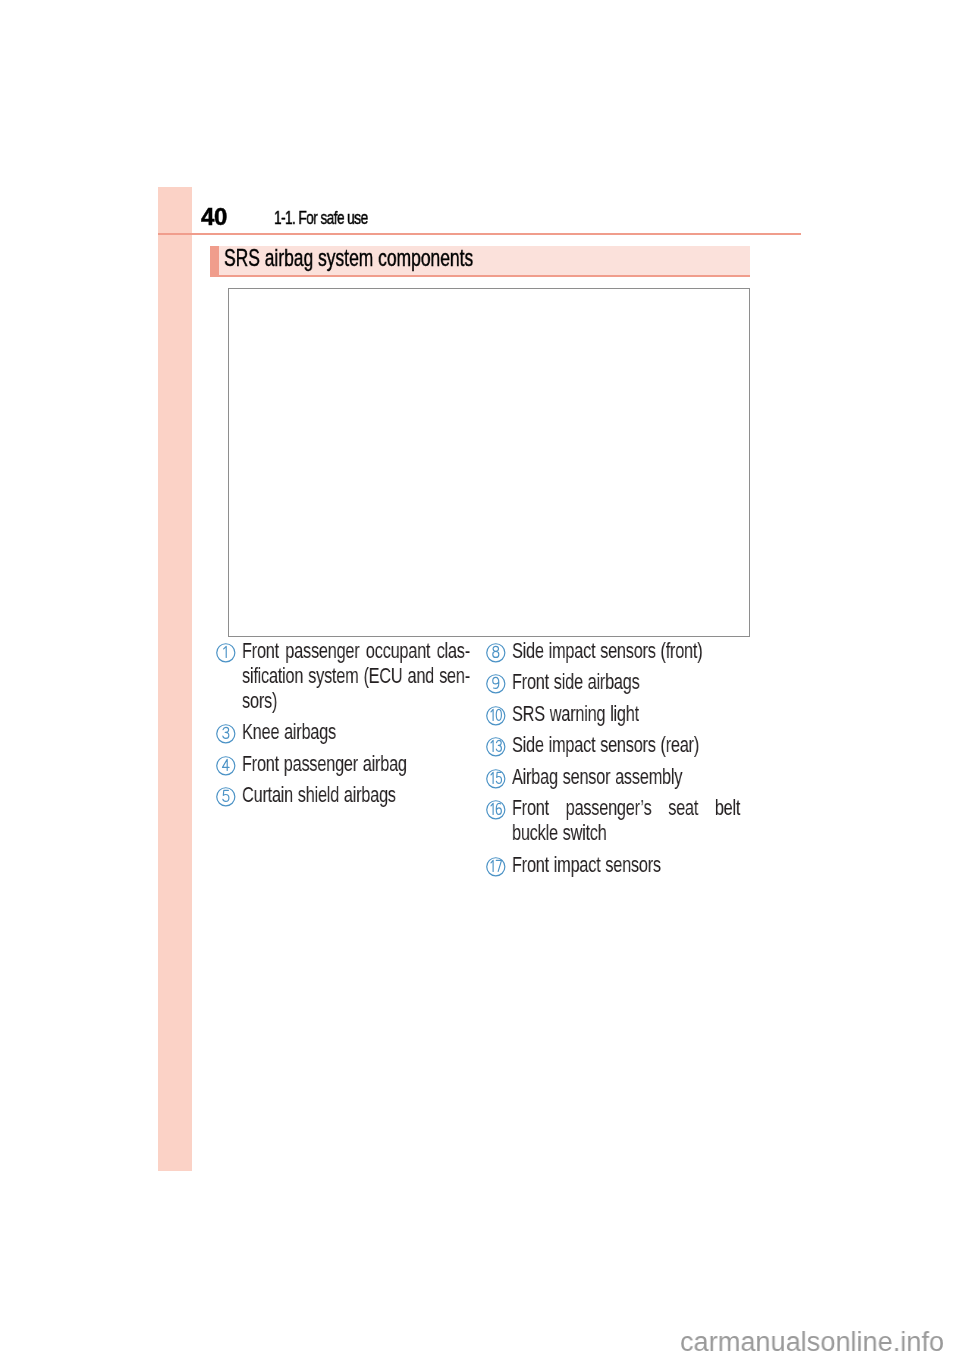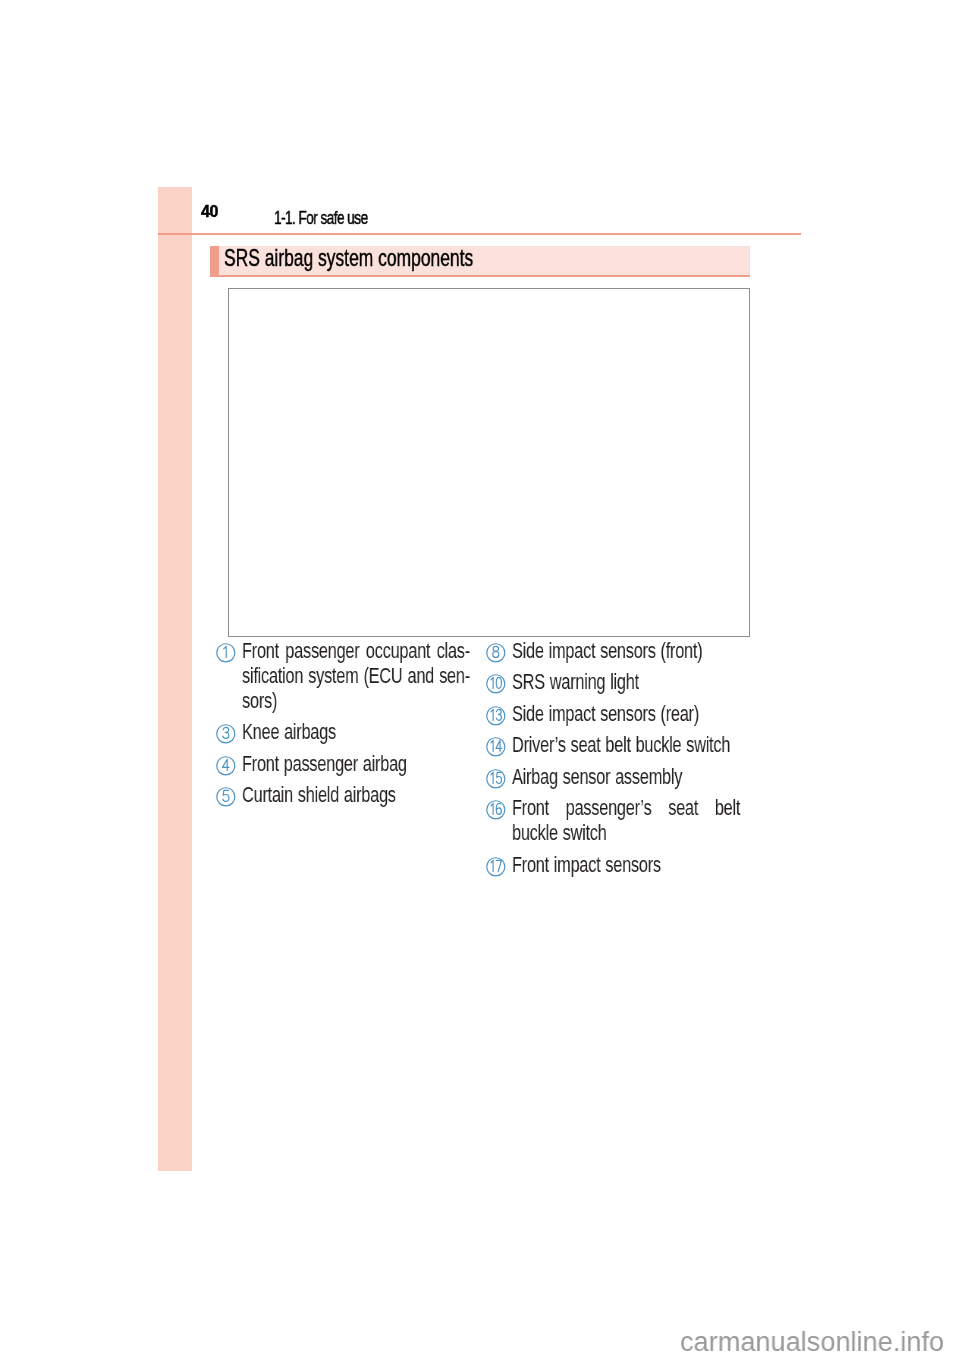--- a/index.html
+++ b/index.html
@@ -16,21 +16,21 @@
     background:#FBD2C6;
   }
 
   
   .hdr-rule {
     position:absolute; left:158px; top:232.6px; width:642.5px; height:2.1px;
     background:#F09D8C;
   }
   .page-num {
     position:absolute; left:200.8px; top:202.8px;
-    font-size:16px; font-weight:bold; color:#000; letter-spacing:-0.35px;
+    font-size:24px; font-weight:bold; color:#000; letter-spacing:-0.35px;
     -webkit-text-stroke:0.5px #000;
     transform:scaleX(1.0); transform-origin:0 0;
     will-change:transform; white-space:nowrap;
   }
   .chapter {
     position:absolute; left:273.9px; top:207.7px;
     font-size:17.6px; color:#000; letter-spacing:-0.77px;
     -webkit-text-stroke:0.42px #000;
     transform:scaleX(0.78); transform-origin:0 0;
     will-change:transform; white-space:nowrap;
@@ -148,45 +148,44 @@
             <circle cx="10" cy="10" r="9.25" fill="none" stroke="#4C93C6" stroke-width="1.22"></circle>
             <path d="M5 0.7 C6.95 0.7 8.25 1.8 8.25 3.5 C8.25 5.2 6.95 6.4 5 6.4 C3.05 6.4 1.75 5.2 1.75 3.5 C1.75 1.8 3.05 0.7 5 0.7 Z M5 6.4 C7.2 6.4 8.65 7.8 8.65 9.85 C8.65 11.9 7.2 13.3 5 13.3 C2.8 13.3 1.35 11.9 1.35 9.85 C1.35 7.8 2.8 6.4 5 6.4 Z" fill="none" stroke="#4C93C6" stroke-width="1.15" stroke-linecap="round" stroke-linejoin="round" vector-effect="non-scaling-stroke" transform="translate(5.775,2.750) scale(0.845,0.9)"></path>
           </svg></span>
         <div class="txtwrap">
           <div class="txt">Side impact sensors (front)</div>
         </div>
       </div>
       <div class="li">
         <span class="num"><svg width="19.6" height="19.6" viewBox="0 0 20 20" style="will-change:transform">
             <circle cx="10" cy="10" r="9.25" fill="none" stroke="#4C93C6" stroke-width="1.22"></circle>
+            <path d="M2.3 12.85 C3.0 13.15 3.85 13.3 4.65 13.3 C7.1 13.3 8.65 11.15 8.65 6.8 C8.65 2.5 7.1 0.7 4.9 0.7 C2.85 0.7 1.35 2.2 1.35 4.5 C1.35 6.8 2.8 8.2 4.8 8.2 C6.6 8.2 8.0 7.1 8.5 5.6" fill="none" stroke="#4C93C6" stroke-width="1.15" stroke-linecap="round" stroke-linejoin="round" vector-effect="non-scaling-stroke" transform="translate(5.775,2.750) scale(0.845,0.9)"></path>
+          </svg></span>
+        <div class="txtwrap">
+          <div class="txt">Front side airbags</div>
+        </div>
+      </div>
+      <div class="li">
+        <span class="num"><svg width="19.6" height="19.6" viewBox="0 0 20 20" style="will-change:transform">
+            <circle cx="10" cy="10" r="9.25" fill="none" stroke="#4C93C6" stroke-width="1.22"></circle>
             <path d="M2.45 3.6 L5.5 0.7 L5.5 13.3" fill="none" stroke="#4C93C6" stroke-width="1.15" stroke-linecap="round" stroke-linejoin="round" vector-effect="non-scaling-stroke" transform="translate(3.304,2.750) scale(0.72,0.9)"></path>
             <path d="M5 0.7 C7.45 0.7 8.65 3.1 8.65 7 C8.65 10.9 7.45 13.3 5 13.3 C2.55 13.3 1.35 10.9 1.35 7 C1.35 3.1 2.55 0.7 5 0.7 Z" fill="none" stroke="#4C93C6" stroke-width="1.15" stroke-linecap="round" stroke-linejoin="round" vector-effect="non-scaling-stroke" transform="translate(9.496,2.750) scale(0.72,0.9)"></path>
           </svg></span>
         <div class="txtwrap">
           <div class="txt">SRS warning light</div>
         </div>
       </div>
       <div class="li">
         <span class="num"><svg width="19.6" height="19.6" viewBox="0 0 20 20" style="will-change:transform">
             <circle cx="10" cy="10" r="9.25" fill="none" stroke="#4C93C6" stroke-width="1.22"></circle>
             <path d="M2.45 3.6 L5.5 0.7 L5.5 13.3" fill="none" stroke="#4C93C6" stroke-width="1.15" stroke-linecap="round" stroke-linejoin="round" vector-effect="non-scaling-stroke" transform="translate(3.304,2.750) scale(0.72,0.9)"></path>
             <path d="M1.7 3.3 C2.2 1.6 3.5 0.7 5.2 0.7 C7.2 0.7 8.4 1.9 8.4 3.6 C8.4 5.35 7.2 6.5 5.2 6.5 L4.3 6.5 M4.6 6.5 C7.05 6.5 8.65 7.85 8.65 9.9 C8.65 12.0 7.1 13.3 5.0 13.3 C3.2 13.3 1.85 12.4 1.45 10.75" fill="none" stroke="#4C93C6" stroke-width="1.15" stroke-linecap="round" stroke-linejoin="round" vector-effect="non-scaling-stroke" transform="translate(9.496,2.750) scale(0.72,0.9)"></path>
           </svg></span>
         <div class="txtwrap">
           <div class="txt">Side impact sensors (rear)</div>
-        </div>
-      </div>
-      <div class="li">
-        <span class="num"><svg width="19.6" height="19.6" viewBox="0 0 20 20" style="will-change:transform">
-            <circle cx="10" cy="10" r="9.25" fill="none" stroke="#4C93C6" stroke-width="1.22"></circle>
-            <path d="M2.45 3.6 L5.5 0.7 L5.5 13.3" fill="none" stroke="#4C93C6" stroke-width="1.15" stroke-linecap="round" stroke-linejoin="round" vector-effect="non-scaling-stroke" transform="translate(3.304,2.750) scale(0.72,0.9)"></path>
-            <path d="M6.7 13.3 L6.7 0.7 L1.0 9.85 L8.95 9.85" fill="none" stroke="#4C93C6" stroke-width="1.15" stroke-linecap="round" stroke-linejoin="round" vector-effect="non-scaling-stroke" transform="translate(9.496,2.750) scale(0.72,0.9)"></path>
-          </svg></span>
-        <div class="txtwrap">
-          <div class="txt">Driver’s seat belt buckle switch</div>
         </div>
       </div>
       <div class="li">
         <span class="num"><svg width="19.6" height="19.6" viewBox="0 0 20 20" style="will-change:transform">
             <circle cx="10" cy="10" r="9.25" fill="none" stroke="#4C93C6" stroke-width="1.22"></circle>
             <path d="M2.45 3.6 L5.5 0.7 L5.5 13.3" fill="none" stroke="#4C93C6" stroke-width="1.15" stroke-linecap="round" stroke-linejoin="round" vector-effect="non-scaling-stroke" transform="translate(3.304,2.750) scale(0.72,0.9)"></path>
             <path d="M8.2 0.7 L2.6 0.7 L2.0 6.4 C2.8 5.75 3.8 5.4 4.95 5.4 C7.25 5.4 8.75 6.95 8.75 9.35 C8.75 11.8 7.15 13.3 4.9 13.3 C3.15 13.3 1.8 12.4 1.4 10.8" fill="none" stroke="#4C93C6" stroke-width="1.15" stroke-linecap="round" stroke-linejoin="round" vector-effect="non-scaling-stroke" transform="translate(9.496,2.750) scale(0.72,0.9)"></path>
           </svg></span>
         <div class="txtwrap">
           <div class="txt">Airbag sensor assembly</div>

